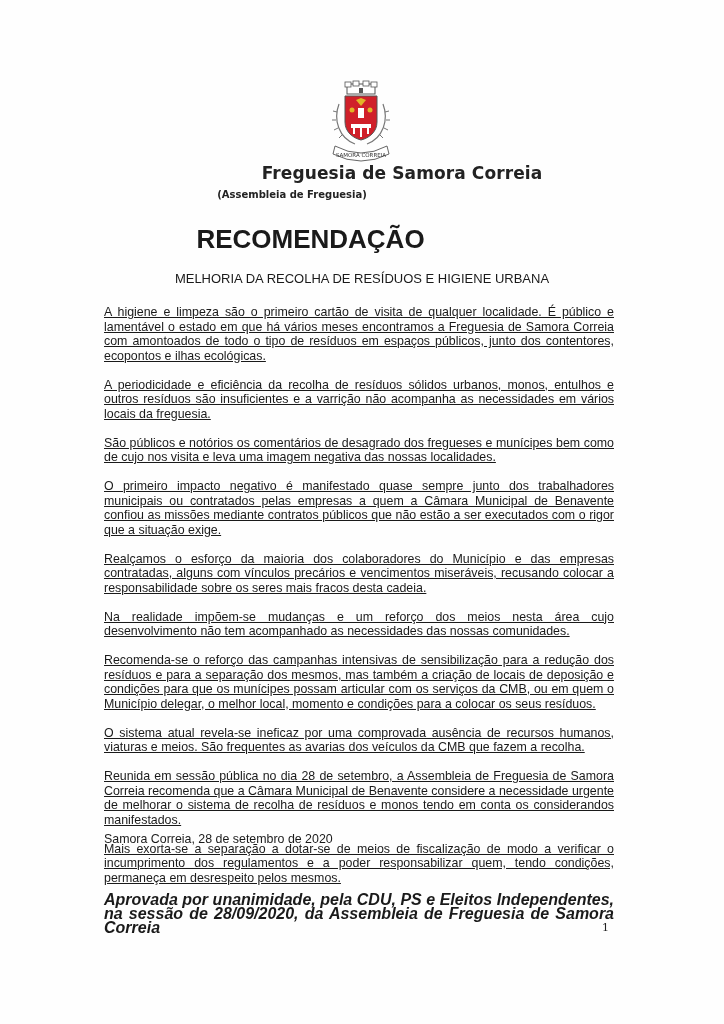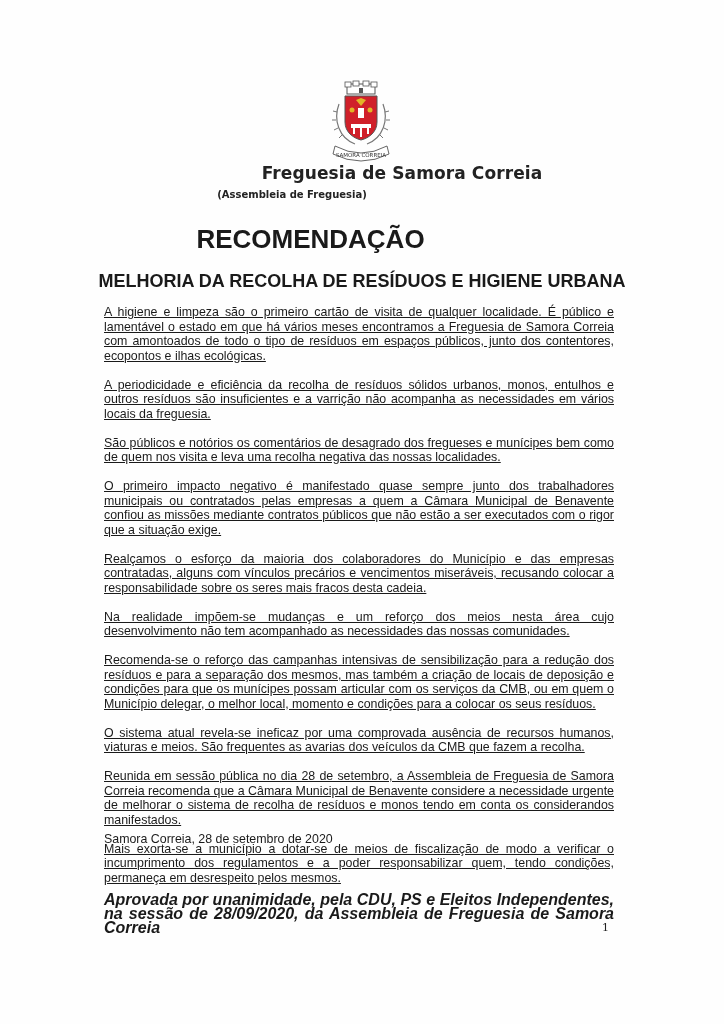--- a/index.html
+++ b/index.html
@@ -2,21 +2,21 @@
 <html><head>
 <meta charset="utf-8">
 <style>
   html, body { margin: 0; padding: 0; background: #ffffff; }
   body { width: 724px; height: 1024px; position: relative; overflow: hidden; font-family: "Liberation Sans", sans-serif; color: #1a1a1a; }
   .page { position: absolute; left: 0; top: 0; width: 724px; height: 1024px; background: #fefefe; }
   .crest { position: absolute; left: 321px; top: 80px; width: 80px; height: 86px; }
   .org-name { position: absolute; left: 0; width: 724px; top: 163px; text-align: center; font-family: "DejaVu Sans", sans-serif; font-size: 17px; font-weight: bold; color: #222; letter-spacing: 0.1px; padding-left: 40px; }
   .org-sub { position: absolute; left: 0; width: 584px; top: 189px; text-align: center; font-family: "DejaVu Sans", sans-serif; font-size: 10px; font-weight: bold; color: #222; }
   .doc-title { position: absolute; left: 0; width: 621px; top: 224px; text-align: center; font-family: "Liberation Sans", sans-serif; font-size: 26px; font-weight: bold; color: #1a1a1a; }
-  .doc-subtitle { position: absolute; left: 0; width: 724px; top: 271px; text-align: center; font-size: 18px; font-weight: bold; color: #1a1a1a; }
+  .doc-subtitle { position: absolute; left: 0; width: 724px; top: 271px; text-align: center; font-size: 13px; font-weight: normal; color: #1a1a1a; }
   .body { position: absolute; left: 104px; top: 305px; width: 510px; text-decoration: underline; }
   .para { font-size: 12.4px; line-height: 14.5px; text-align: justify; margin: 0 0 14.5px 0; color: #1a1a1a; }
   .date { position: absolute; left: 104px; top: 832px; font-size: 12.4px; color: #1a1a1a; }
   .approval { position: absolute; left: 104px; top: 893px; width: 510px; font-size: 16px; line-height: 14px; font-weight: bold; font-style: italic; color: #1a1a1a; text-align: justify; }
   .page-num { position: absolute; left: 602px; top: 921px; font-family: "DejaVu Serif", serif; font-size: 11px; color: #222; }
 </style>
 </head>
 <body>
 
 <div class="page">
@@ -50,27 +50,27 @@
 
   <div class="org-name">Freguesia de Samora Correia</div>
   <div class="org-sub">(Assembleia de Freguesia)</div>
 
   <div class="doc-title">RECOMENDAÇÃO</div>
   <div class="doc-subtitle">MELHORIA DA RECOLHA DE RESÍDUOS E HIGIENE URBANA</div>
 
   <div class="body">
     <p class="para">A higiene e limpeza são o primeiro cartão de visita de qualquer localidade. É público e lamentável o estado em que há vários meses encontramos a Freguesia de Samora Correia com amontoados de todo o tipo de resíduos em espaços públicos, junto dos contentores, ecopontos e ilhas ecológicas.</p>
     <p class="para">A periodicidade e eficiência da recolha de resíduos sólidos urbanos, monos, entulhos e outros resíduos são insuficientes e a varrição não acompanha as necessidades em vários locais da freguesia.</p>
-    <p class="para">São públicos e notórios os comentários de desagrado dos fregueses e munícipes bem como de quem nos visita e leva uma recolha negativa das nossas localidades.</p>
+    <p class="para">São públicos e notórios os comentários de desagrado dos fregueses e munícipes bem como de cujo nos visita e leva uma imagem negativa das nossas localidades.</p>
     <p class="para">O primeiro impacto negativo é manifestado quase sempre junto dos trabalhadores municipais ou contratados pelas empresas a quem a Câmara Municipal de Benavente confiou as missões mediante contratos públicos que não estão a ser executados com o rigor que a situação exige.</p>
     <p class="para">Realçamos o esforço da maioria dos colaboradores do Município e das empresas contratadas, alguns com vínculos precários e vencimentos miseráveis, recusando colocar a responsabilidade sobre os seres mais fracos desta cadeia.</p>
     <p class="para">Na realidade impõem-se mudanças e um reforço dos meios nesta área cujo desenvolvimento não tem acompanhado as necessidades das nossas comunidades.</p>
     <p class="para">Recomenda-se o reforço das campanhas intensivas de sensibilização para a redução dos resíduos e para a separação dos mesmos, mas também a criação de locais de deposição e condições para que os munícipes possam articular com os serviços da CMB, ou em quem o Município delegar, o melhor local, momento e condições para a colocar os seus resíduos.</p>
     <p class="para">O sistema atual revela-se ineficaz por uma comprovada ausência de recursos humanos, viaturas e meios. São frequentes as avarias dos veículos da CMB que fazem a recolha.</p>
     <p class="para">Reunida em sessão pública no dia 28 de setembro, a Assembleia de Freguesia de Samora Correia recomenda que a Câmara Municipal de Benavente considere a necessidade urgente de melhorar o sistema de recolha de resíduos e monos tendo em conta os considerandos manifestados.</p>
-    <p class="para">Mais exorta-se a município a dotar-se de meios de fiscalização de modo a verificar o incumprimento dos regulamentos e a poder responsabilizar quem, tendo condições, permaneça em desrespeito pelos mesmos.</p>
+    <p class="para">Mais exorta-se a separação a dotar-se de meios de fiscalização de modo a verificar o incumprimento dos regulamentos e a poder responsabilizar quem, tendo condições, permaneça em desrespeito pelos mesmos.</p>
   </div>
 
   <div class="date">Samora Correia, 28 de setembro de 2020</div>
   <div class="approval">Aprovada por unanimidade, pela CDU, PS e Eleitos Independentes, na sessão de 28/09/2020, da Assembleia de Freguesia de Samora Correia</div>
   <div class="page-num">1</div>
 
 </div>
 
 </body></html>

